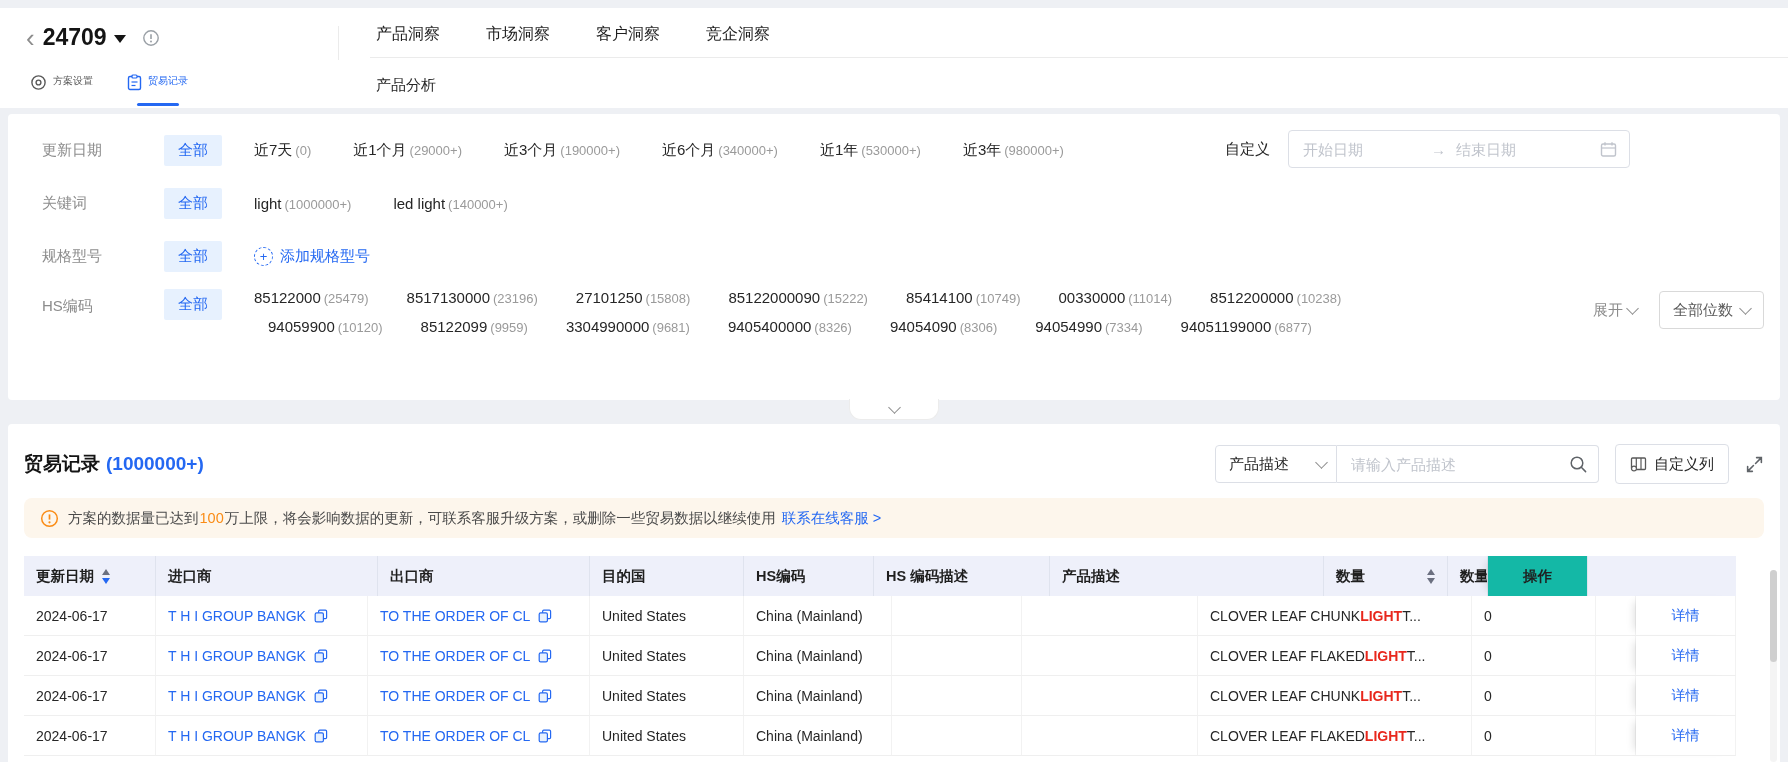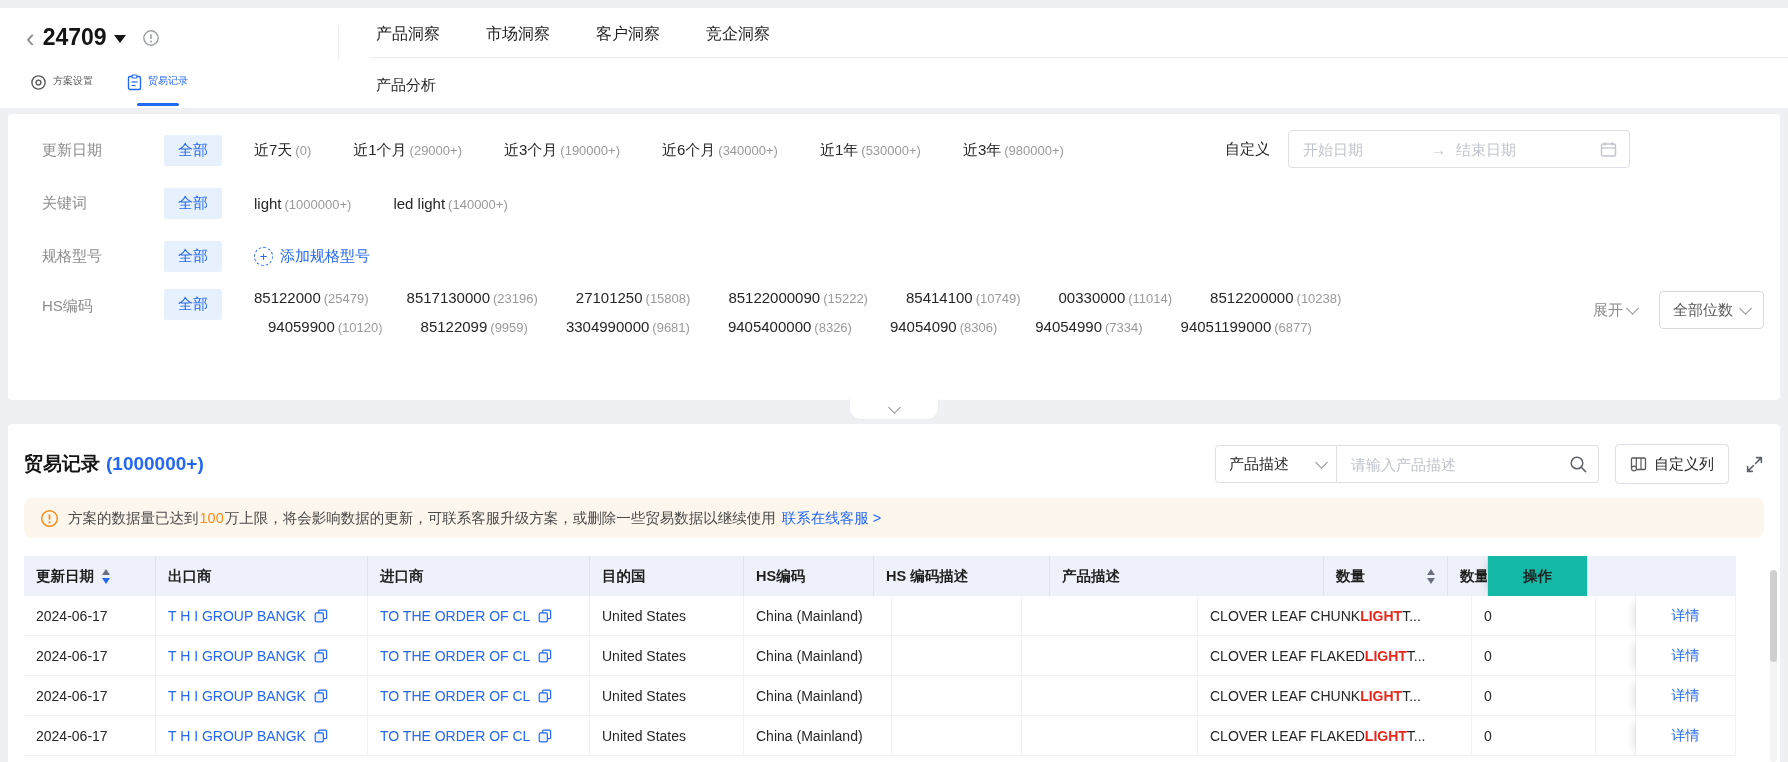--- a/index.html
+++ b/index.html
@@ -267,22 +267,22 @@
 
   <div class="ttable">
     <div class="trow th">
       <span class="cell c1">
           <span>更新日期</span>
         <span class="sortg">
             <span class="s-up"></span>
             <span class="s-dn s-active-dn"></span>
           </span>
       </span>
+      <span class="cell c3">进口商</span>
       <span class="cell c2">出口商</span>
-      <span class="cell c3">进口商</span>
       <span class="cell c4">目的国</span>
       <span class="cell c6">HS编码</span>
       <span class="cell c7">HS 编码描述</span>
       <span class="cell c8">产品描述</span>
       <span class="cell c9">
           <span>数量</span>
         <span class="sortg qty-sort">
             <span class="s-up"></span>
             <span class="s-dn"></span>
           </span>

